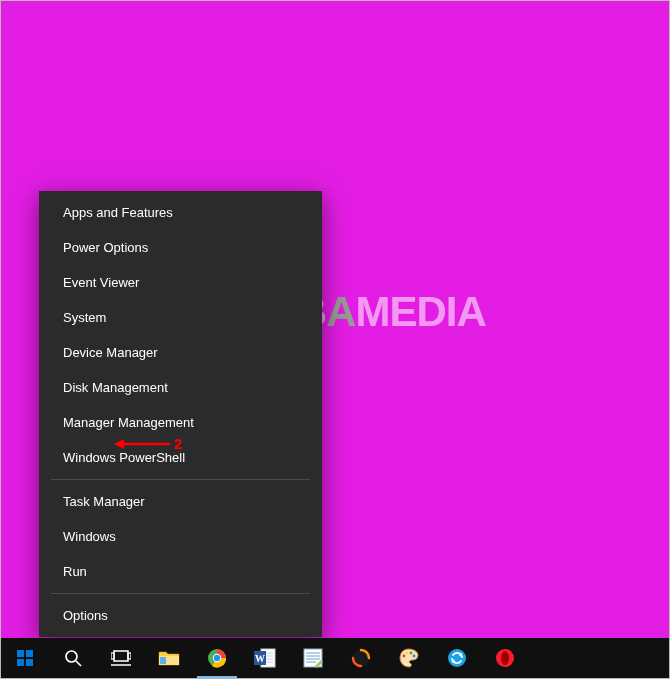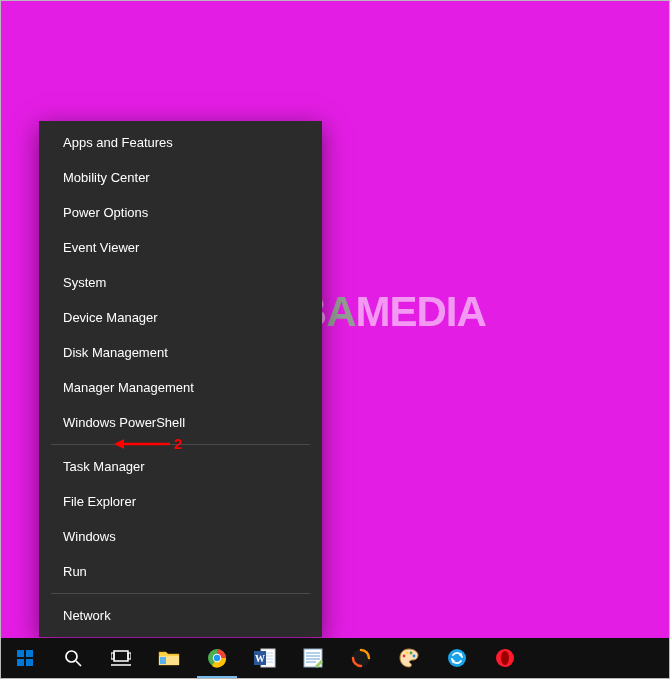--- a/index.html
+++ b/index.html
@@ -108,23 +108,20 @@
 
 <div class="watermark">
   <span>NE</span><span class="green">S</span><span>AB</span><span class="green">A</span><span>MEDIA</span>
 </div>
 
 <div class="winx-menu">
   <div class="item">
       <span>Apps and Features</span>
     </div>
   <div class="item">
-      <span>Mobility Center</span>
-    </div>
-  <div class="item">
       <span>Power Options</span>
     </div>
   <div class="item">
       <span>Event Viewer</span>
     </div>
   <div class="item">
       <span>System</span>
     </div>
   <div class="item">
       <span>Device Manager</span>
@@ -138,33 +135,30 @@
   <div class="item">
       <span>Windows PowerShell</span>
     </div>
 
   <div class="sep"></div>
 
   <div class="item">
       <span>Task Manager</span>
     </div>
   <div class="item">
-      <span>File Explorer</span>
-    </div>
-  <div class="item">
       <span>Windows</span>
     </div>
   <div class="item">
       <span>Run</span>
     </div>
 
   <div class="sep"></div>
 
   <div class="item">
-      <span>Network</span>
+      <span>Options</span>
     </div>
 </div>
 
 <div class="ann-1">1</div>
 <div class="ann-2">2</div>
 <svg class="ann-arrow" viewBox="0 0 56 12">
   <line x1="56" y1="6" x2="6" y2="6" stroke="#ff0000" stroke-width="2.4"></line>
   <polygon points="0,6 10,1 10,11" fill="#ff0000"></polygon>
 </svg>
 

